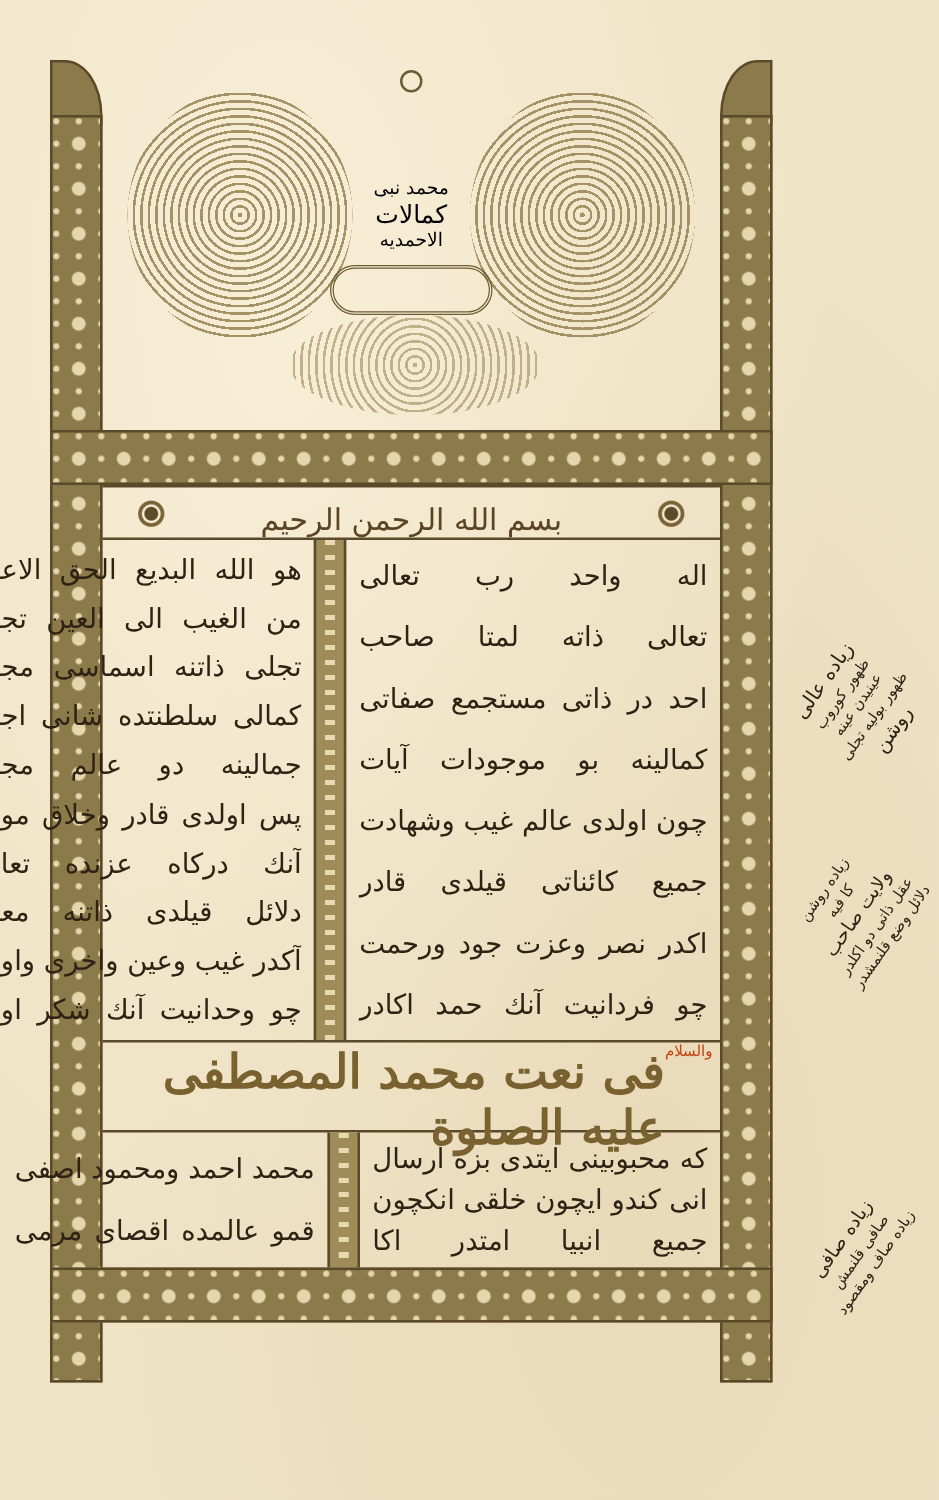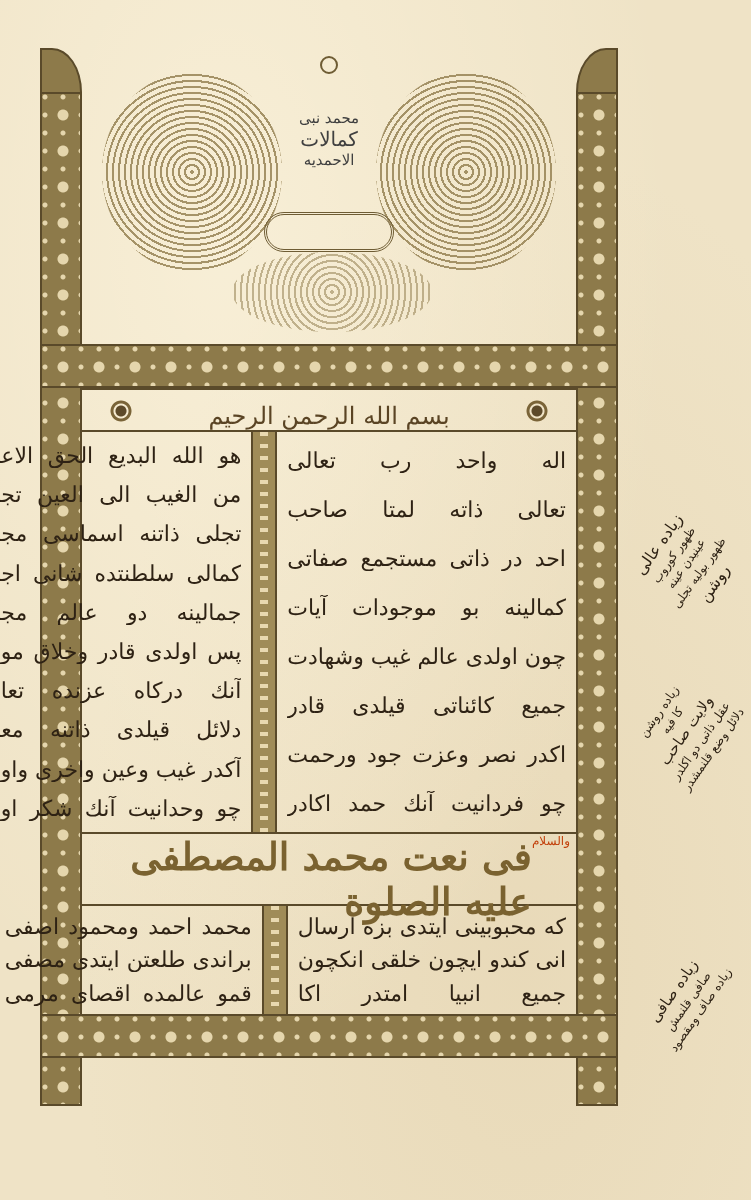--- a/index.html
+++ b/index.html
@@ -54,25 +54,25 @@
     position:absolute; left:42px; right:42px; top:-40px; height:292px;
     overflow:hidden;
   }
   .leaf-cluster {
     position:absolute; border-radius:50%;
     background:
       repeating-radial-gradient(circle at 50% 50%, #8a7544 0 2px, rgba(0,0,0,0) 2px 6px);
     opacity:0.75;
   }
   .medallion {
-    position:absolute; left:50%; top:32px; transform:translateX(-50%);
+    position:absolute; left:50%; top:64px; transform:translateX(-50%);
     width:130px; height:110px;
     display:flex; align-items:center; justify-content:center;
     text-align:center; direction:rtl;
-    color:#404040; font-size:15px; line-height:1.2;
+    color:#000000; font-size:15px; line-height:1.2;
   }
   .small-flower {
     position:absolute; left:50%; top:4px; transform:translateX(-50%);
     width:18px; height:18px; border-radius:50%;
     border:2px solid #6e5c34; box-sizing:border-box;
   }
   .ribbon {
     position:absolute; left:50%; top:160px; transform:translateX(-50%);
     width:130px; height:40px; border-radius:20px;
     border:3px double #6e5c34; box-sizing:border-box;
@@ -203,21 +203,20 @@
 
   <div class="text-block" style="top:814px;height:108px;">
     <div class="col">
       <div class="line">که محبوبینی ایتدی بزه ارسال</div>
       <div class="line">انی کندو ایچون خلقی انکچون</div>
       <div class="line">جمیع انبیا امتدر اکا</div>
     </div>
     <div class="divider"></div>
     <div class="col">
       <div class="line">محمد احمد ومحمود اصفی</div>
-      <div class="line">براندی طلعتن ایتدی مصفی</div>
       <div class="line">قمو عالمده اقصای مرمی</div>
     </div>
   </div>
 
   <div class="border-row" style="top:922px;">
       <div class="pattern"></div>
     </div>
 </div>
 
 <div class="margin-note" style="top:520px;">

